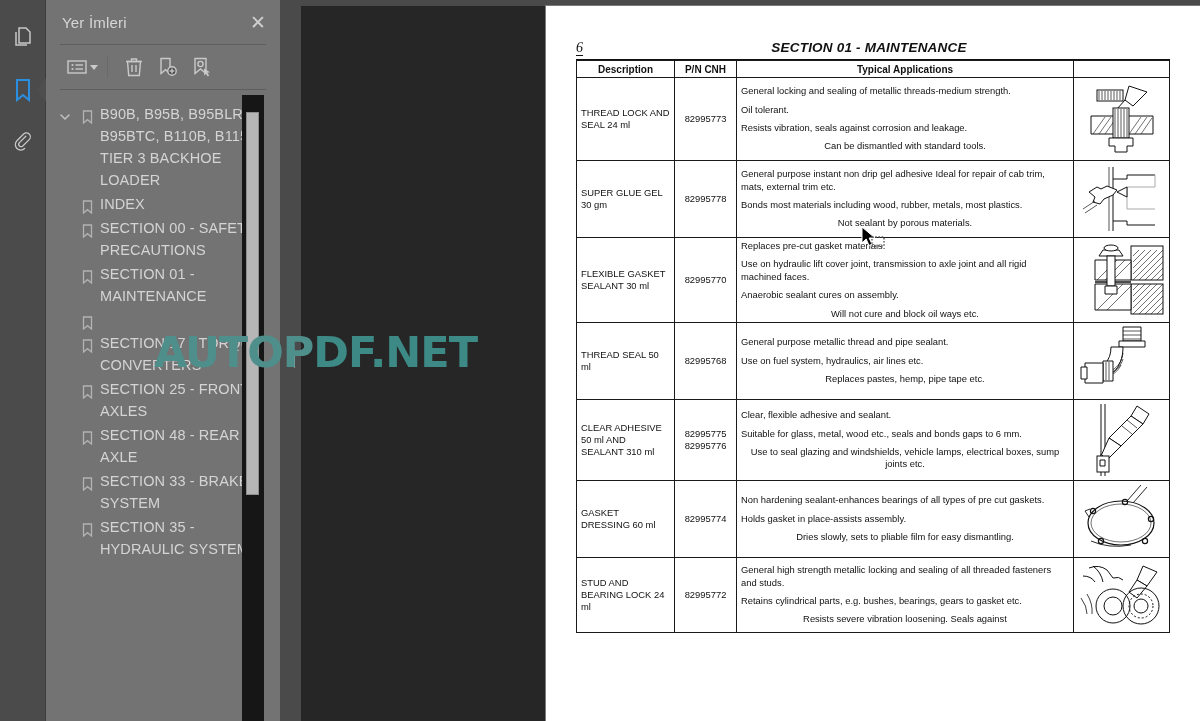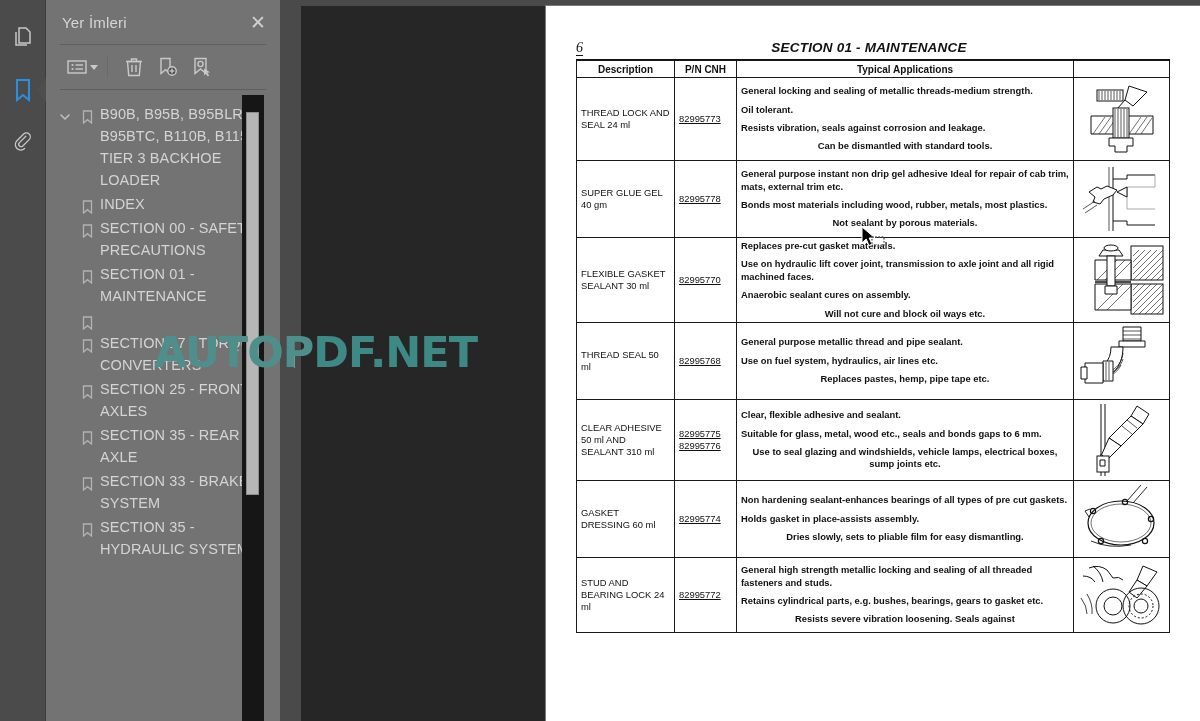--- a/index.html
+++ b/index.html
@@ -164,22 +164,22 @@
   table#sealants th, table#sealants td{
     border:1px solid #1a1a1a;
     vertical-align:middle;
     padding:2px 4px;
   }
   table#sealants thead th{
     text-align:center; font-weight:700; font-size:10px;
     padding:2px 3px; height:17px;
   }
   td.col-desc{ width:98px; line-height:12.2px; padding-left:5px; }
-  td.col-pn{ width:62px; text-align:left; line-height:12.2px;text-decoration:underline; }
-  td.col-app{ line-height:12.4px; padding:3px 5px;font-weight:bold; }
+  td.col-pn{ width:62px; text-align:center; line-height:12.2px; }
+  td.col-app{ line-height:12.4px; padding:3px 5px; }
   td.col-app p{ margin:0 0 6px 0; }
   td.col-app p:last-child{ margin-bottom:0;text-align:center; }
   td.col-img{ width:96px; text-align:center; padding:3px; }
   td.col-img svg{ display:block; margin:0 auto; }
 
   
   #watermark{
     position:absolute; left:154px; top:327px;
     font-size:43px; font-weight:700; letter-spacing:-1px;
     font-family:"DejaVu Sans", sans-serif;
@@ -344,21 +344,21 @@
       </span>
       <span class="bm-label">SECTION 25 - FRONT AXLES</span>
     </div>
 
     <div class="bm-item lvl1">
       <span class="bm-ico">
         <svg width="11" height="14" viewBox="0 0 11 14" fill="none" stroke="#b3b3b3" stroke-width="1.3">
             <path d="M1.5 1 h8 v12 l-4 -3.3 l-4 3.3 z"></path>
           </svg>
       </span>
-      <span class="bm-label">SECTION 35 - REAR AXLE</span>
+      <span class="bm-label">SECTION 48 - REAR AXLE</span>
     </div>
 
     <div class="bm-item lvl1">
       <span class="bm-ico">
         <svg width="11" height="14" viewBox="0 0 11 14" fill="none" stroke="#b3b3b3" stroke-width="1.3">
             <path d="M1.5 1 h8 v12 l-4 -3.3 l-4 3.3 z"></path>
           </svg>
       </span>
       <span class="bm-label">SECTION 33 - BRAKE SYSTEM</span>
     </div>
@@ -448,21 +448,21 @@
                   <line x1="42" y1="29" x2="42" y2="57"></line>
                     <line x1="45" y1="29" x2="45" y2="57"></line>
                   <line x1="48" y1="29" x2="48" y2="57"></line>
                 </g>
                 <path d="M30 58 h24 v8 h-6 v6 h-12 v-6 h-6 z" fill="#fff"></path>
               </svg>
             </td>
           </tr>
 
           <tr>
-            <td class="col-desc">SUPER GLUE GEL 40 gm</td>
+            <td class="col-desc">SUPER GLUE GEL 30 gm</td>
             <td class="col-pn">82995778</td>
             <td class="col-app">
               <p>General purpose instant non drip gel adhesive Ideal for repair of cab trim, mats, external trim etc.</p>
               <p>Bonds most materials including wood, rubber, metals, most plastics.</p>
               <p>Not sealant by porous materials.</p>
             </td>
             <td class="col-img">
               <svg width="86" height="72" viewBox="0 0 86 72" fill="none" stroke="#111" stroke-width="1">
                 <line x1="30" y1="4" x2="30" y2="68" stroke="#aaa" stroke-width="2"></line>
                 <line x1="34" y1="4" x2="34" y2="68"></line>

